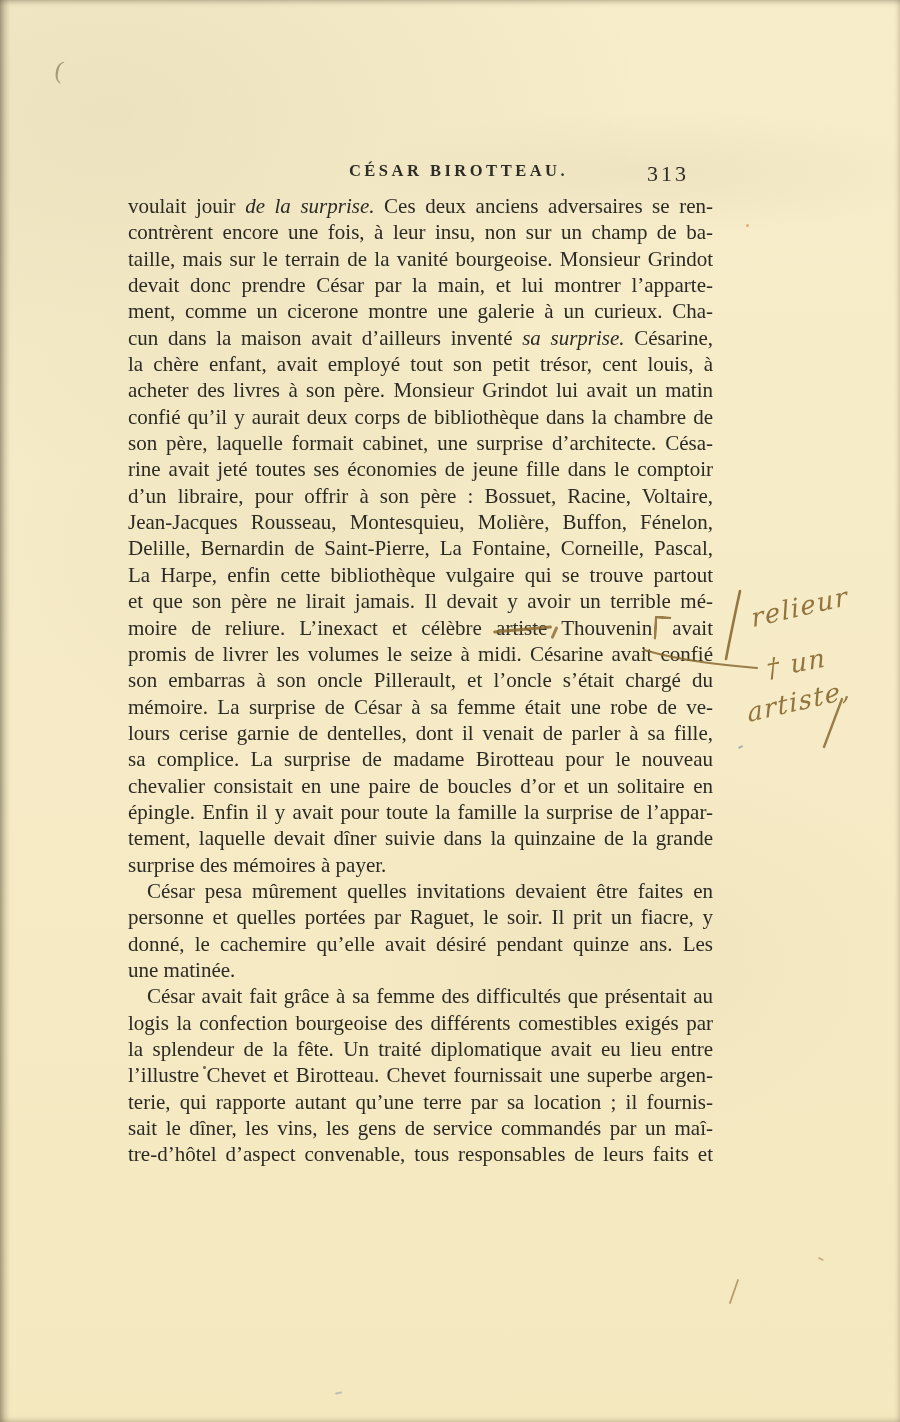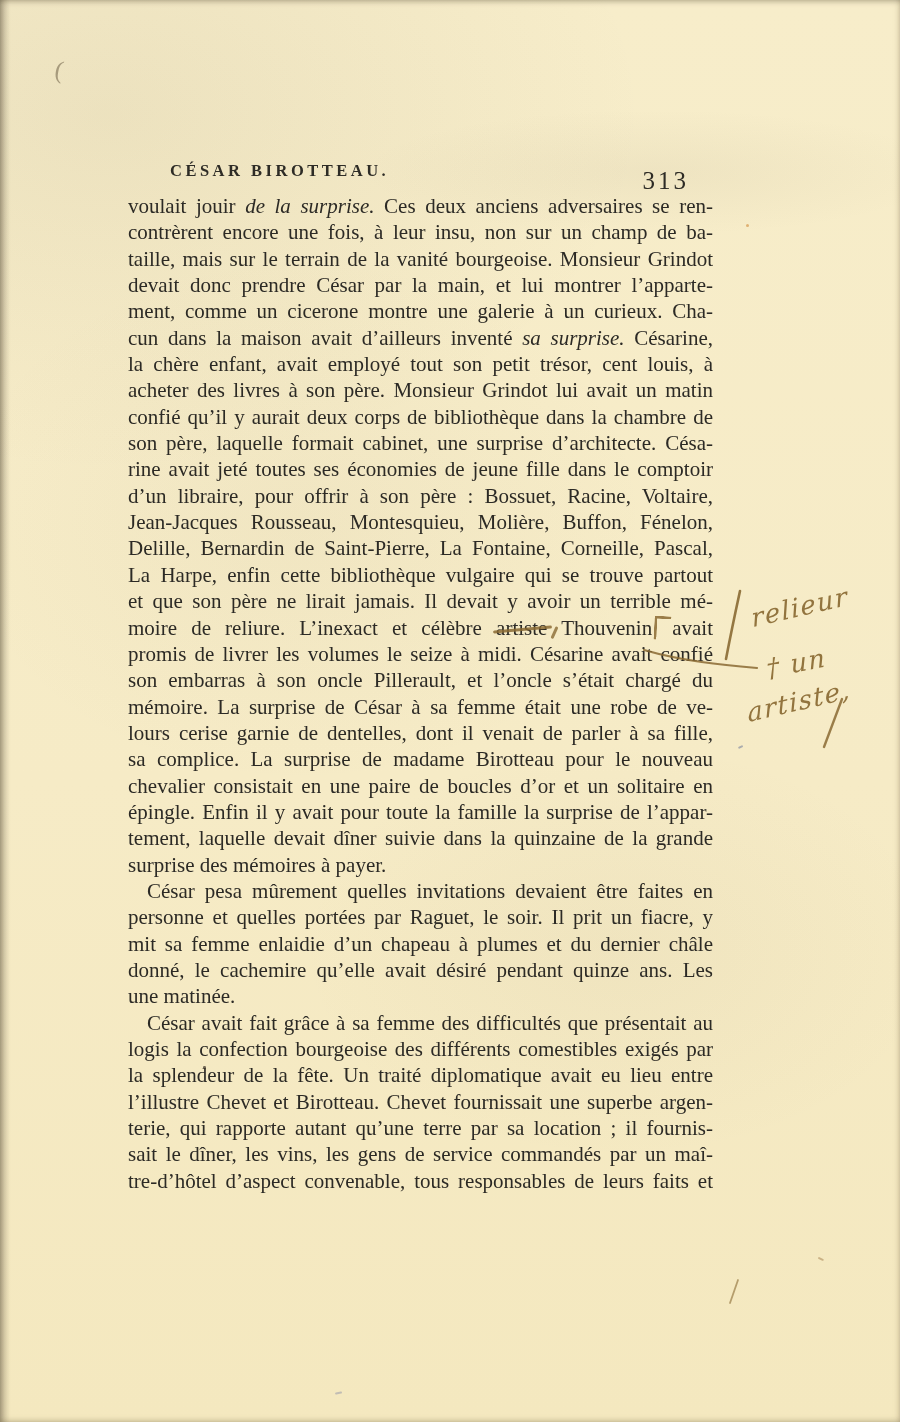--- a/index.html
+++ b/index.html
@@ -14,25 +14,25 @@
       linear-gradient(180deg, #f7edca 0%, #f6ebc6 55%, #f4e8bf 100%);
     box-shadow: inset 5px 0 8px -4px rgba(80,70,50,.5),
                 inset 0 4px 7px -4px rgba(80,70,50,.4),
                 inset -4px 0 7px -4px rgba(120,105,75,.35),
                 inset 0 -4px 7px -4px rgba(120,105,75,.3);
     font-family:"Liberation Serif","DejaVu Serif",serif;
     color:#2c2a25;
   }
   .header{position:absolute; top:159px; left:128px; width:585px; height:26px;}
   .running-title{
-    position:absolute; left:0; right:8px; top:2px; text-align:left;
+    position:absolute; left:0; right:8px; top:2px; text-align:center;
     font-size:16.5px; font-weight:bold; letter-spacing:3.5px;
     transform:translateX(42px); color:#2e2c26;
   }
-  .page-number{position:absolute; right:24px; top:8px; font-size:25px; letter-spacing:3px; color:#2e2c26;}
+  .page-number{position:absolute; right:24px; top:2px; font-size:22px; letter-spacing:3px; color:#2e2c26;}
   .text-block{position:absolute; top:193px; left:128px; width:585px;}
   .line{
     font-size:21px; line-height:26.35px; height:26.35px;
     text-align:justify; text-align-last:justify; overflow:visible;
   }
   .line.end{text-align-last:left;}
   .line.indent{text-indent:19px;}
   .it{font-style:italic;}
   .strike-hand{position:relative;}
   .strike-hand::after{
@@ -102,21 +102,20 @@
       <div class="line"><span>son embarras à son oncle Pillerault, et l’oncle s’était chargé du</span></div>
       <div class="line"><span>mémoire. La surprise de César à sa femme était une robe de ve-</span></div>
       <div class="line"><span>lours cerise garnie de dentelles, dont il venait de parler à sa fille,</span></div>
       <div class="line"><span>sa complice. La surprise de madame Birotteau pour le nouveau</span></div>
       <div class="line"><span>chevalier consistait en une paire de boucles d’or et un solitaire en</span></div>
       <div class="line"><span>épingle. Enfin il y avait pour toute la famille la surprise de l’appar-</span></div>
       <div class="line"><span>tement, laquelle devait dîner suivie dans la quinzaine de la grande</span></div>
       <div class="line end"><span>surprise des mémoires à payer.</span></div>
       <div class="line indent"><span>César pesa mûrement quelles invitations devaient être faites en</span></div>
       <div class="line"><span>personne et quelles portées par Raguet, le soir. Il prit un fiacre, y</span></div>
-      <div class="line"><span>mit sa femme enlaidie d’un chapeau à plumes et du dernier châle</span></div>
       <div class="line"><span>donné, le cachemire qu’elle avait désiré pendant quinze ans. Les</span></div>
       <div class="line end"><span>une matinée.</span></div>
       <div class="line indent"><span>César avait fait grâce à sa femme des difficultés que présentait au</span></div>
       <div class="line"><span>logis la confection bourgeoise des différents comestibles exigés par</span></div>
       <div class="line"><span>la splendeur de la fête. Un traité diplomatique avait eu lieu entre</span></div>
       <div class="line"><span>l’illustre Chevet et Birotteau. Chevet fournissait une superbe argen-</span></div>
       <div class="line"><span>terie, qui rapporte autant qu’une terre par sa location ; il fournis-</span></div>
       <div class="line"><span>sait le dîner, les vins, les gens de service commandés par un maî-</span></div>
       <div class="line"><span>tre-d’hôtel d’aspect convenable, tous responsables de leurs faits et</span></div>
     </div>

